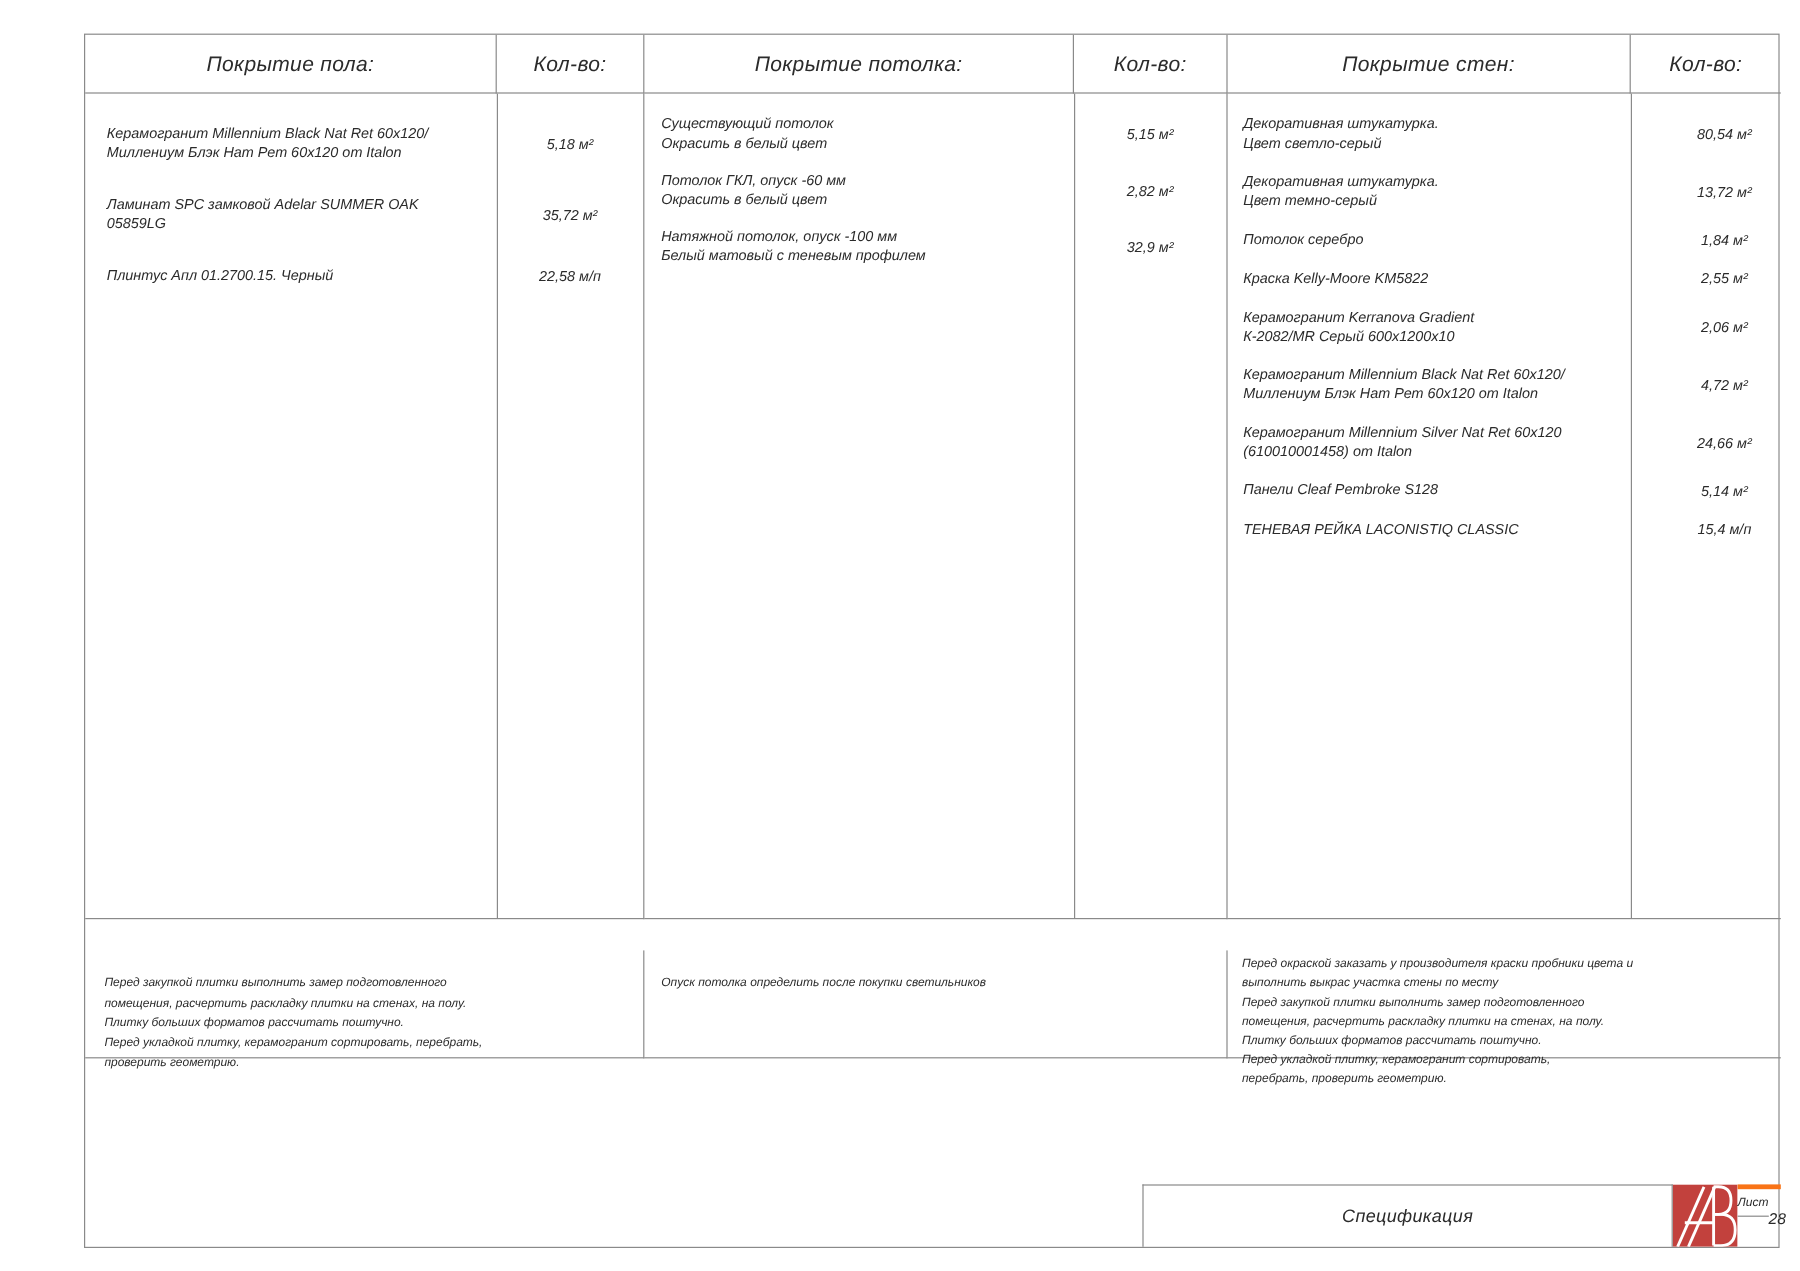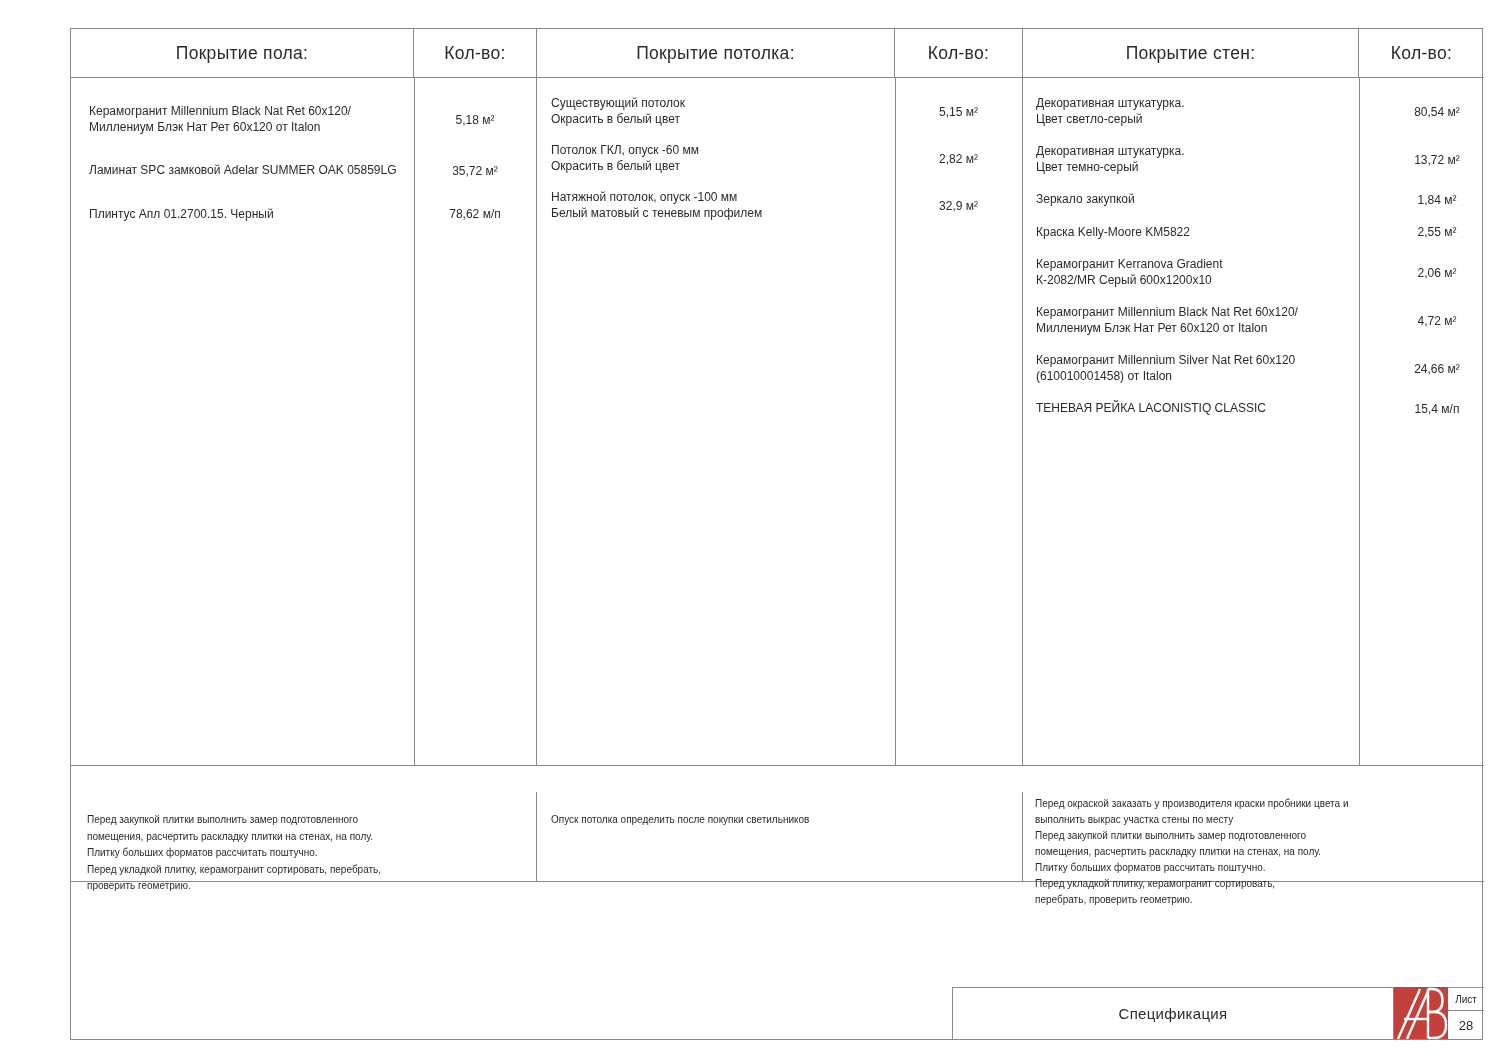--- a/index.html
+++ b/index.html
@@ -11,20 +11,21 @@
     overflow:hidden;
   }
   .frame {
     position:absolute; left:70px; top:28px;
     width:1413px; height:1012px;
     border:1px solid #8a8a8a;
     display:grid;
     grid-template-columns:343px 123px 358px 128px 336px 125px;
     grid-template-rows:49px 688px 116px 1fr;
     background:#fff;
+    font-style:italic;
   }
   .br { border-right:1px solid #8a8a8a; }
   .head {
     display:flex; align-items:center; justify-content:center;
     font-size:17.5px; letter-spacing:.3px;
     border-bottom:1px solid #8a8a8a;
     white-space:nowrap;
   }
   .section {
     grid-column:span 2;
@@ -65,21 +66,21 @@
   .bottom { grid-column:1 / -1; position:relative; }
   .titleblock { position:absolute; right:0; bottom:0; display:flex; height:52px; }
   .tb-title {
     width:442px;
     border:1px solid #8a8a8a; border-bottom:none;
     display:flex; align-items:center; justify-content:center;
     font-size:15px; letter-spacing:.3px;
   }
   .tb-logo { width:54px; height:52px; }
   .tb-logo svg { display:block; }
-  .tb-sheet { width:36px; border-top:1px solid #f97316; display:flex; flex-direction:column; }
+  .tb-sheet { width:36px; border-top:4px solid #f97316; display:flex; flex-direction:row; }
   .tb-sheet-label {
     height:23px; border-bottom:1px solid #8a8a8a;
     display:flex; align-items:center; justify-content:center;
     font-size:10px;
   }
   .tb-sheet-number {
     flex:1; display:flex; align-items:center; justify-content:center;
     font-size:13px;
   }
 </style>
@@ -104,21 +105,21 @@
         <div class="qty">5,18 м²</div>
       </div>
 
       <div class="item">
         <div class="name">Ламинат SPC замковой Adelar SUMMER OAK 05859LG</div>
         <div class="qty">35,72 м²</div>
       </div>
 
       <div class="item">
         <div class="name">Плинтус Апл 01.2700.15. Черный</div>
-        <div class="qty">78,62 м/п</div>
+        <div class="qty">22,58 м/п</div>
       </div>
     </div>
 
   <div class="section sec-ceiling br">
     <div class="vline"></div>
 
       <div class="item">
         <div class="name">Существующий потолок
 Окрасить в белый цвет</div>
         <div class="qty">5,15 м²</div>
@@ -146,21 +147,21 @@
         <div class="qty">80,54 м²</div>
       </div>
 
       <div class="item">
         <div class="name">Декоративная штукатурка.
 Цвет темно-серый</div>
         <div class="qty">13,72 м²</div>
       </div>
 
       <div class="item">
-        <div class="name">Зеркало закупкой</div>
+        <div class="name">Потолок серебро</div>
         <div class="qty">1,84 м²</div>
       </div>
 
       <div class="item">
         <div class="name">Краска Kelly-Moore KM5822</div>
         <div class="qty">2,55 м²</div>
       </div>
 
       <div class="item">
         <div class="name">Керамогранит Kerranova Gradient
@@ -174,20 +175,24 @@
         <div class="qty">4,72 м²</div>
       </div>
 
       <div class="item">
         <div class="name">Керамогранит Millennium Silver Nat Ret 60x120
 (610010001458) от Italon</div>
         <div class="qty">24,66 м²</div>
       </div>
 
 
+      <div class="item">
+        <div class="name">Панели Cleaf Pembroke S128</div>
+        <div class="qty">5,14 м²</div>
+      </div>
 
       <div class="item">
         <div class="name">ТЕНЕВАЯ РЕЙКА LACONISTIQ CLASSIC</div>
         <div class="qty">15,4 м/п</div>
       </div>
     </div>
 
   <div class="note note-floor br">Перед закупкой плитки выполнить замер подготовленного
 помещения, расчертить раскладку плитки на стенах, на полу.
 Плитку больших форматов рассчитать поштучно.

